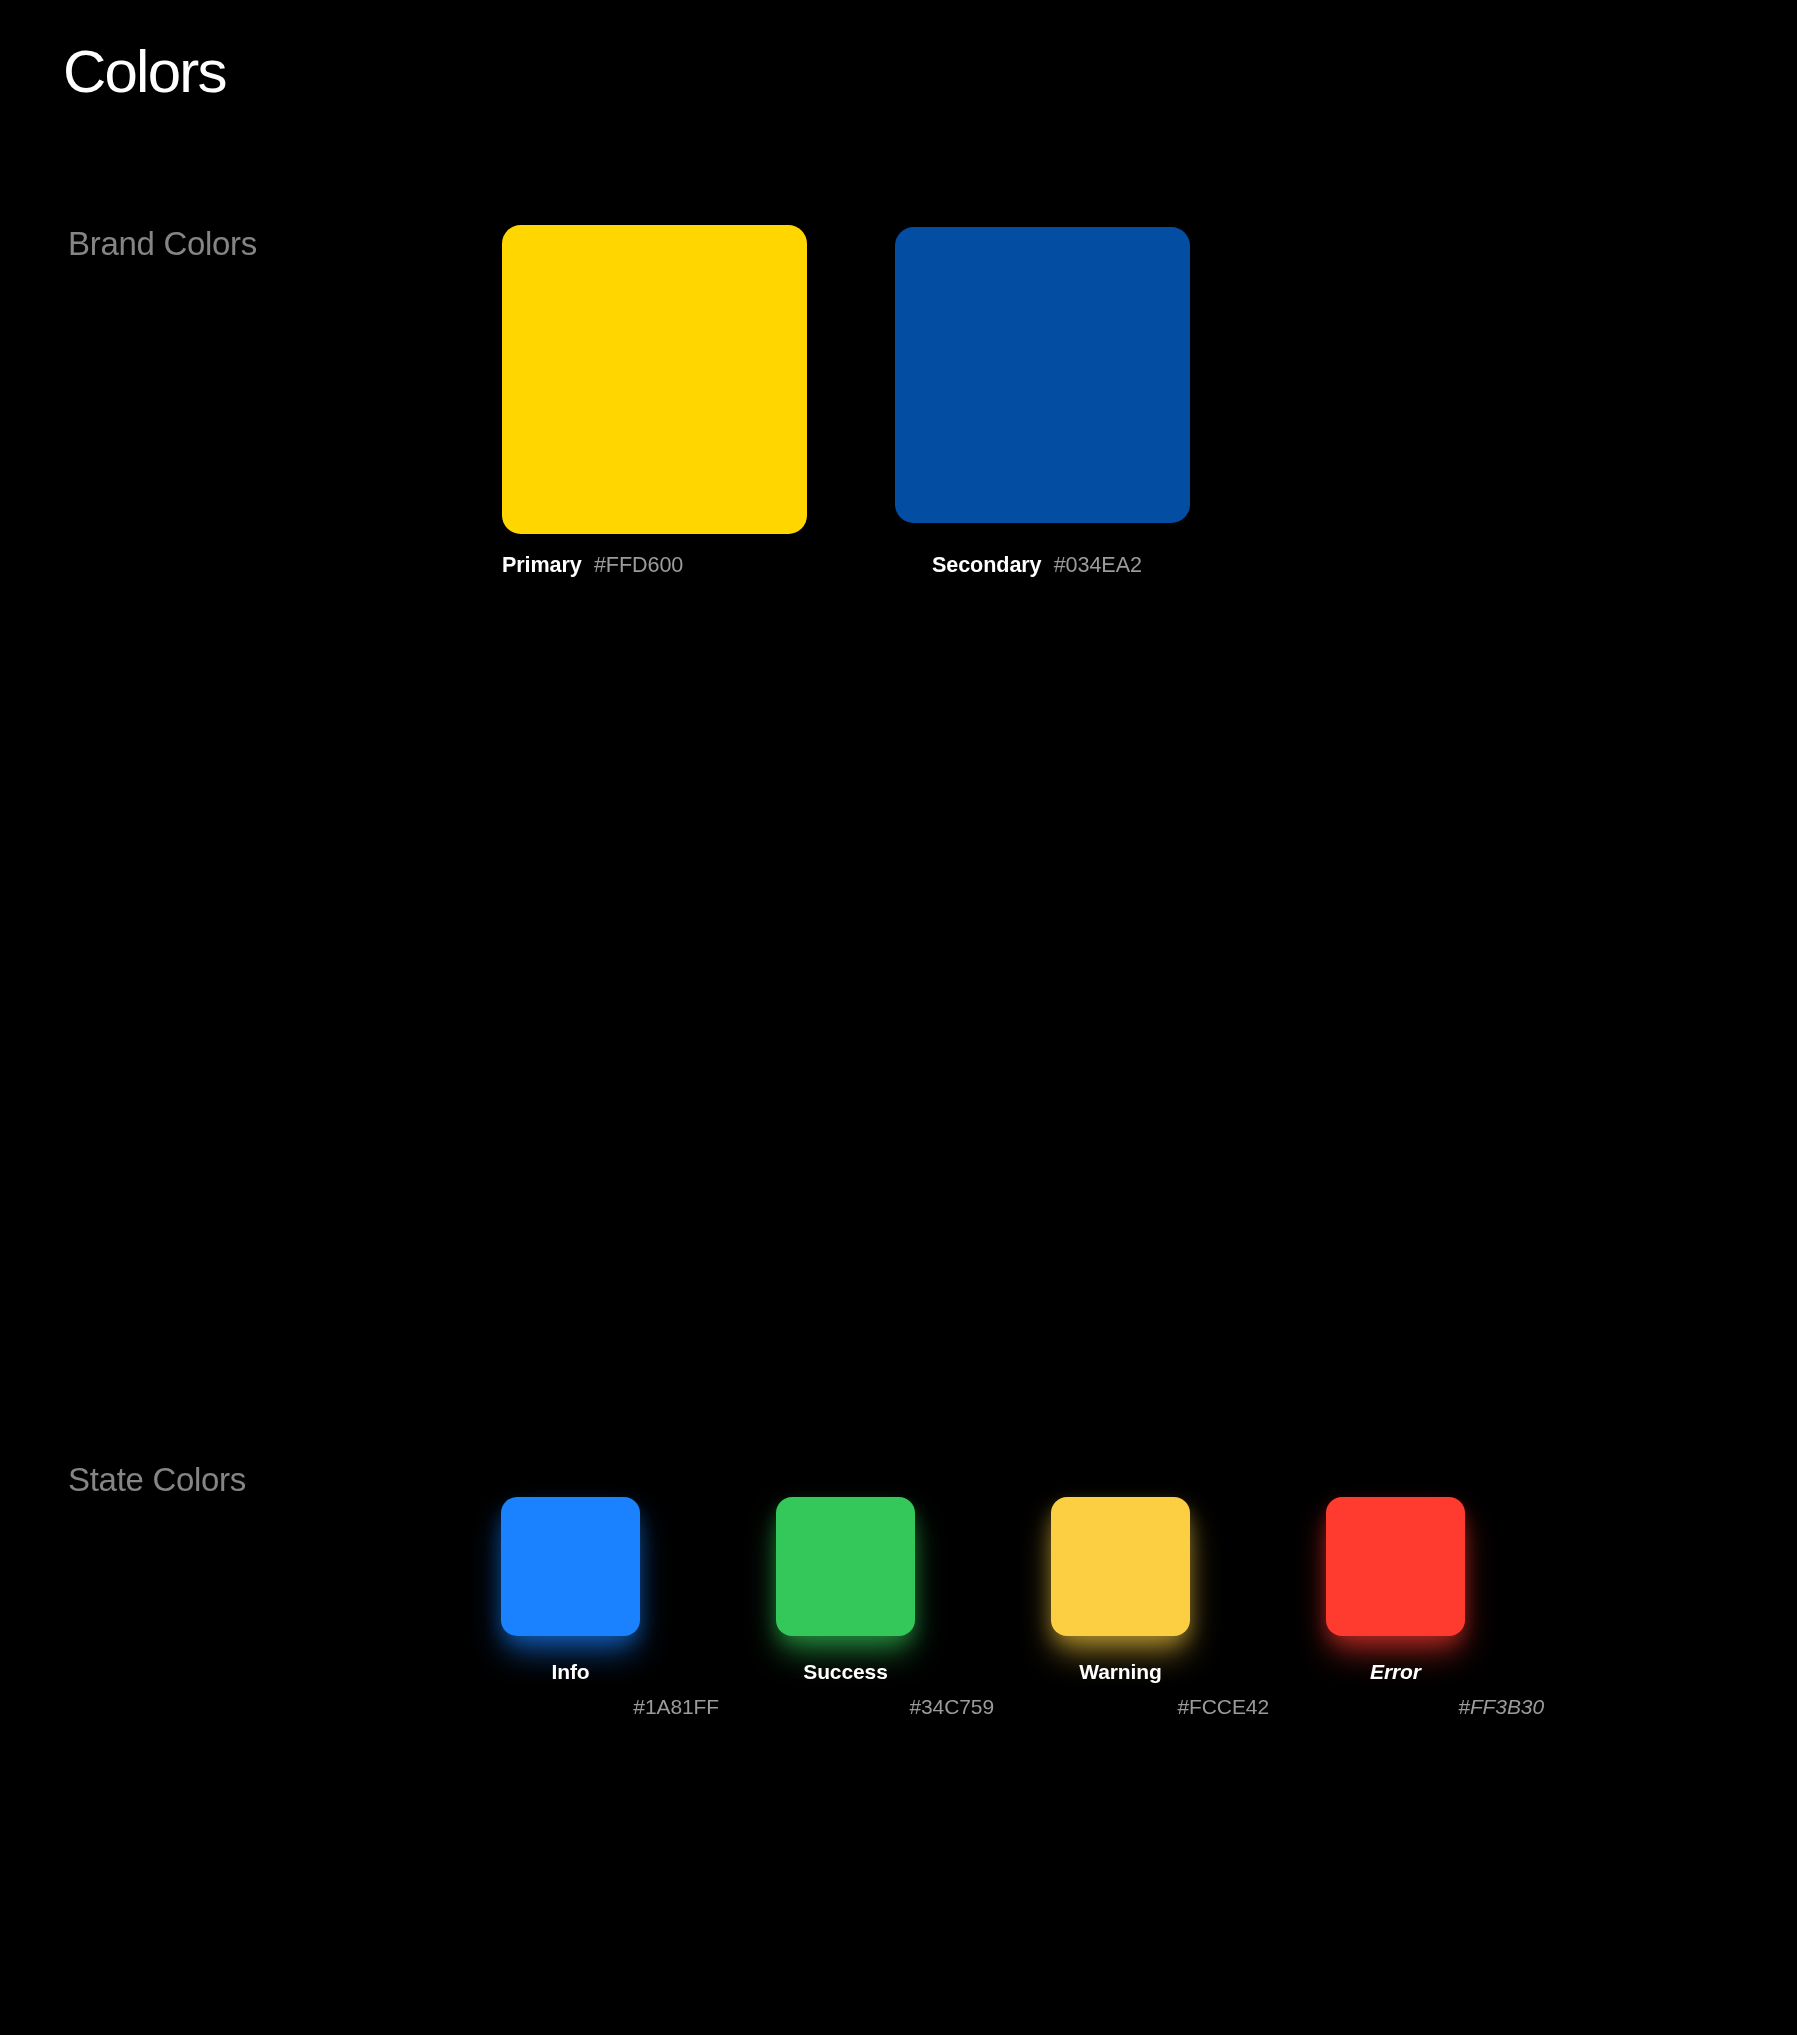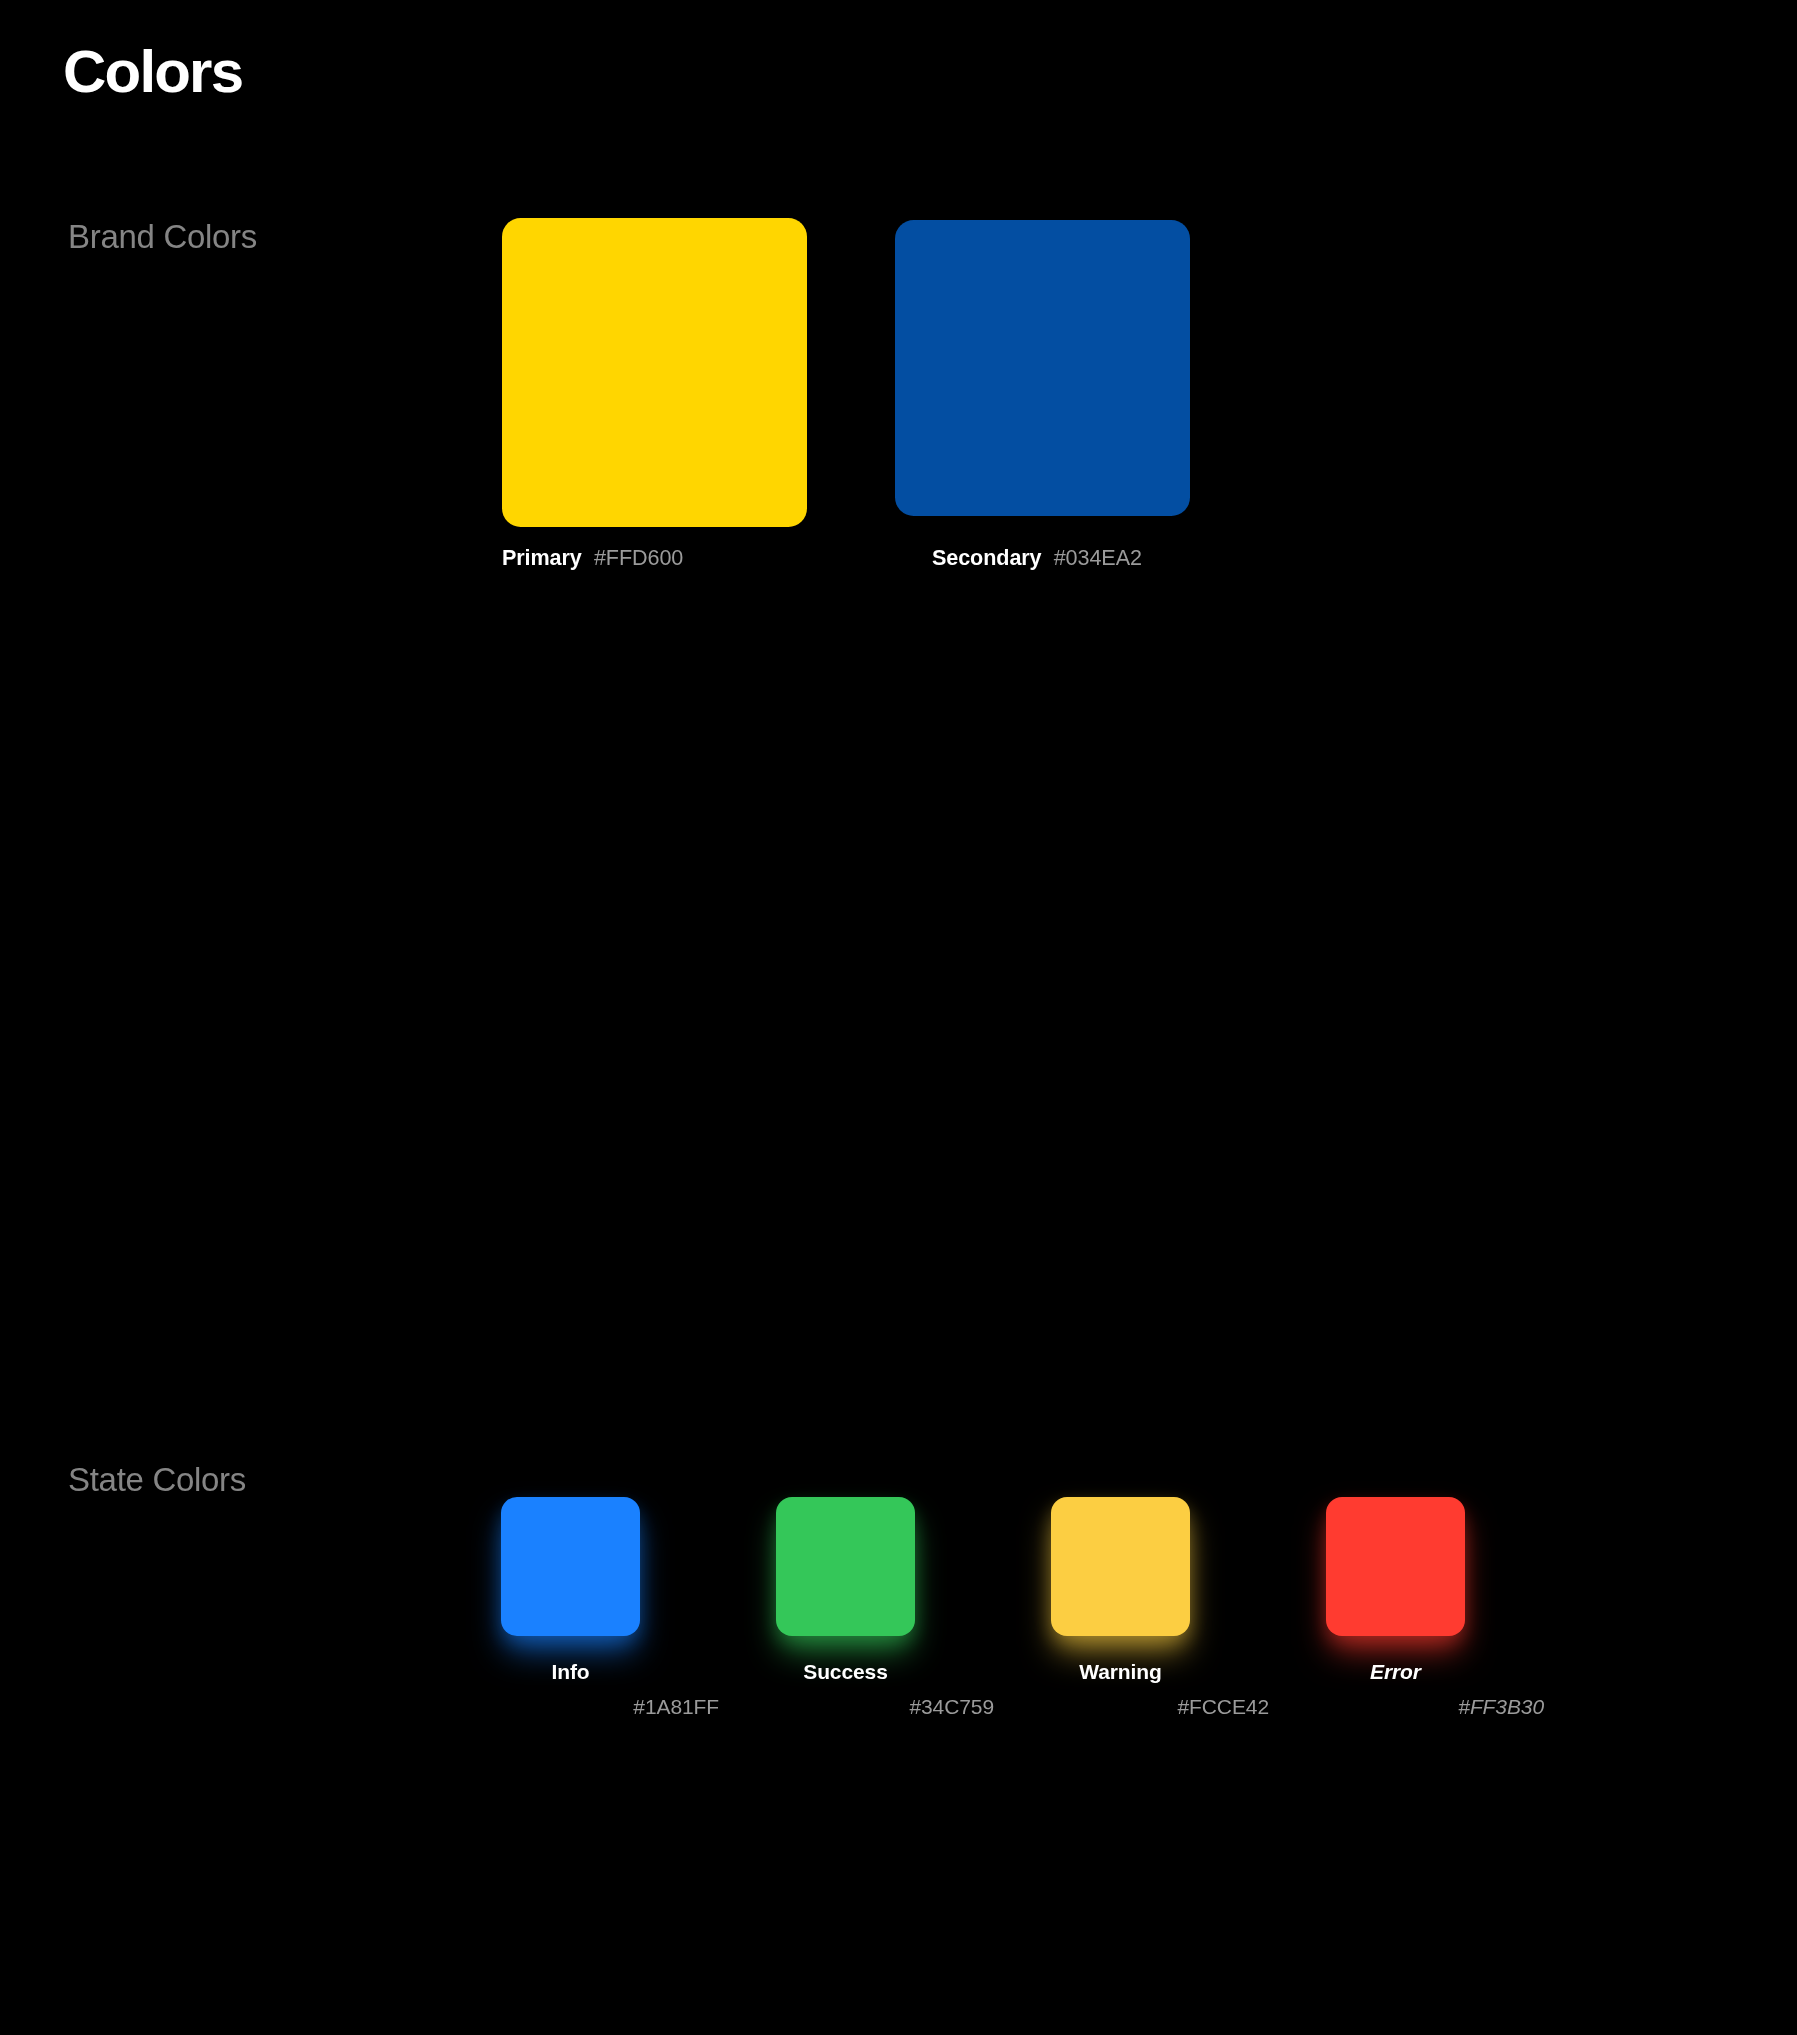--- a/index.html
+++ b/index.html
@@ -11,41 +11,41 @@
     -webkit-font-smoothing:antialiased;
     overflow:hidden;
   }
   .page { position:relative; width:1797px; height:2035px; background:#000000; }
 
   
   .page-title {
     position:absolute;
     left:63px; top:42px;
     font-size:60px;
-    font-weight:700;
+    font-weight:400;
     letter-spacing:-1.8px;
     color:#ffffff;
     line-height:1.0;
   }
 
   
   .section { position:absolute; left:0; width:1797px; }
   .section-label {
     position:absolute;
     left:68px;
     font-size:33px;
     font-weight:400;
     color:#858585;
     letter-spacing:-0.3px;
     line-height:1.0;
     white-space:nowrap;
   }
 
   
-  #section-brand { top:4px; height:403px; }
+  #section-brand { top:11px; height:403px; }
   #section-brand .section-label { top:216px; }
 
   .brand-row { position:absolute; left:0; top:0; }
   .brand-item { position:absolute; }
   .brand-swatch {
     border-radius:18.7px;
     width:100%;
     height:100%;
   }
   .brand-caption {

